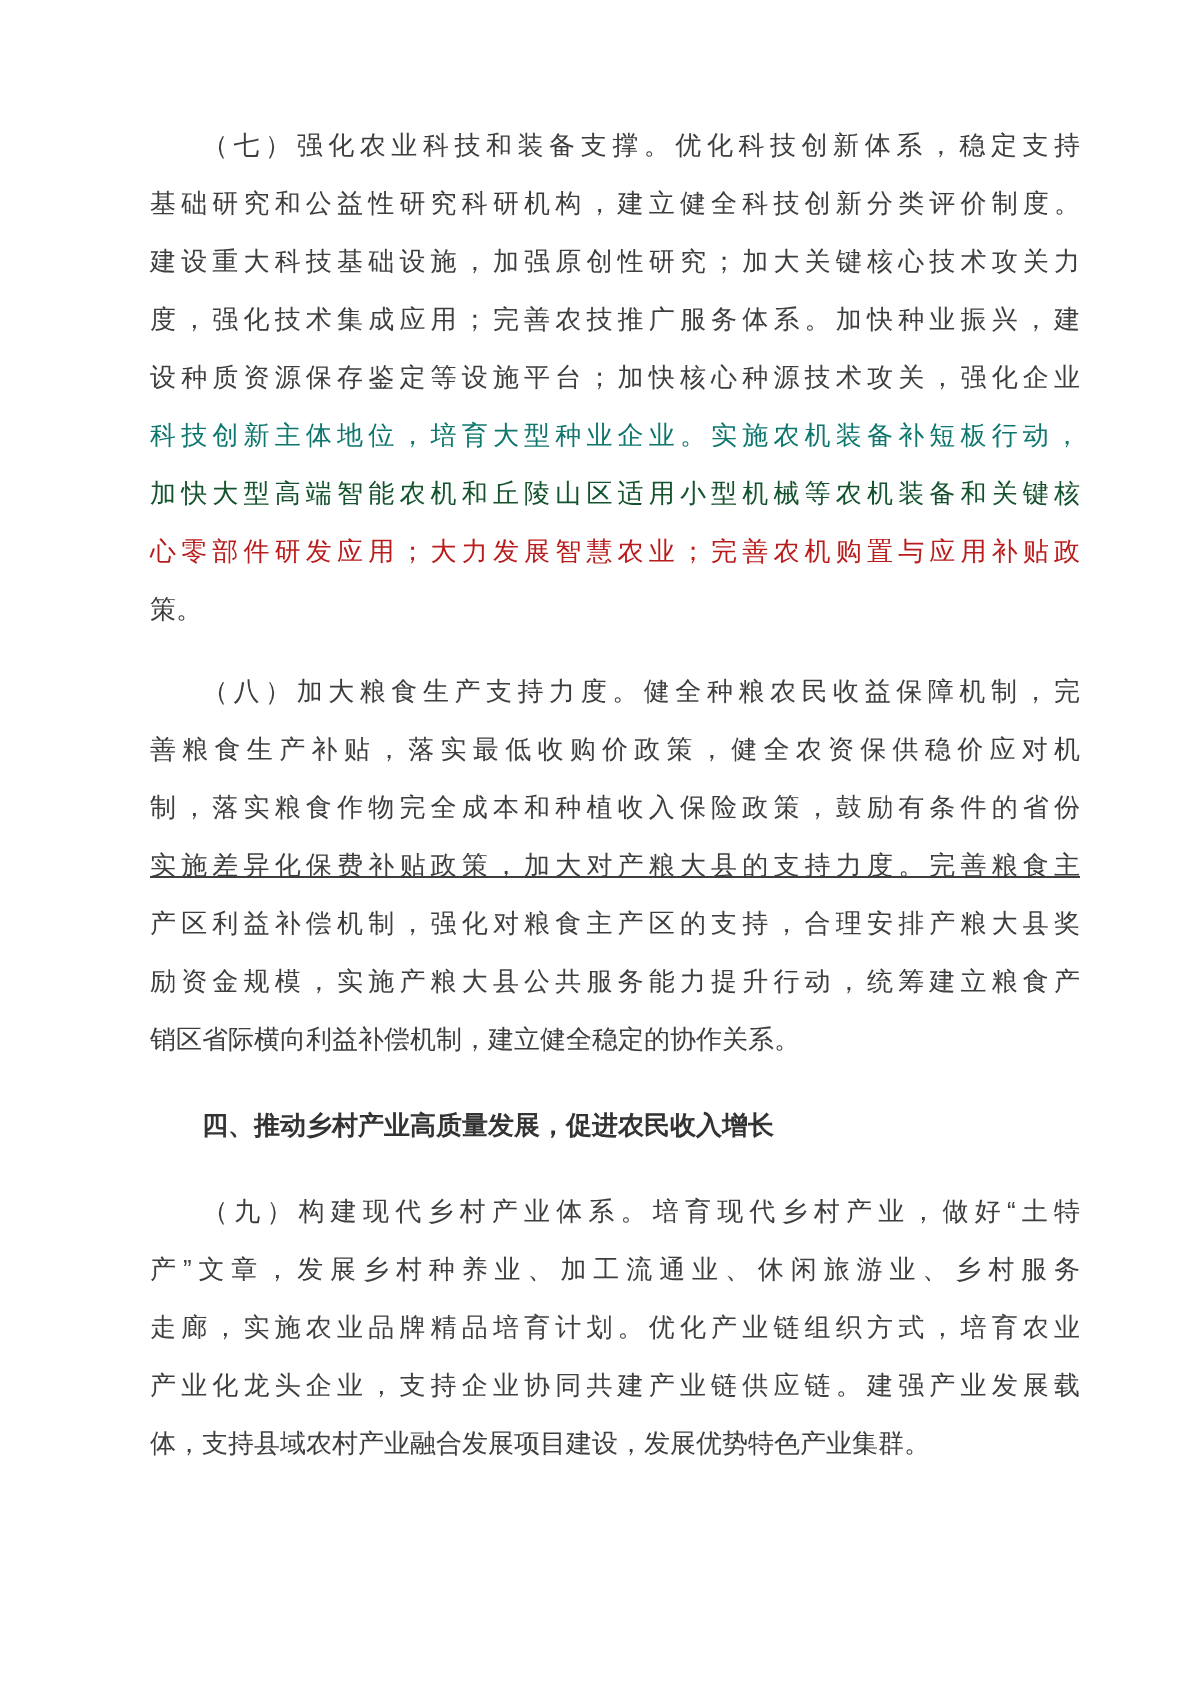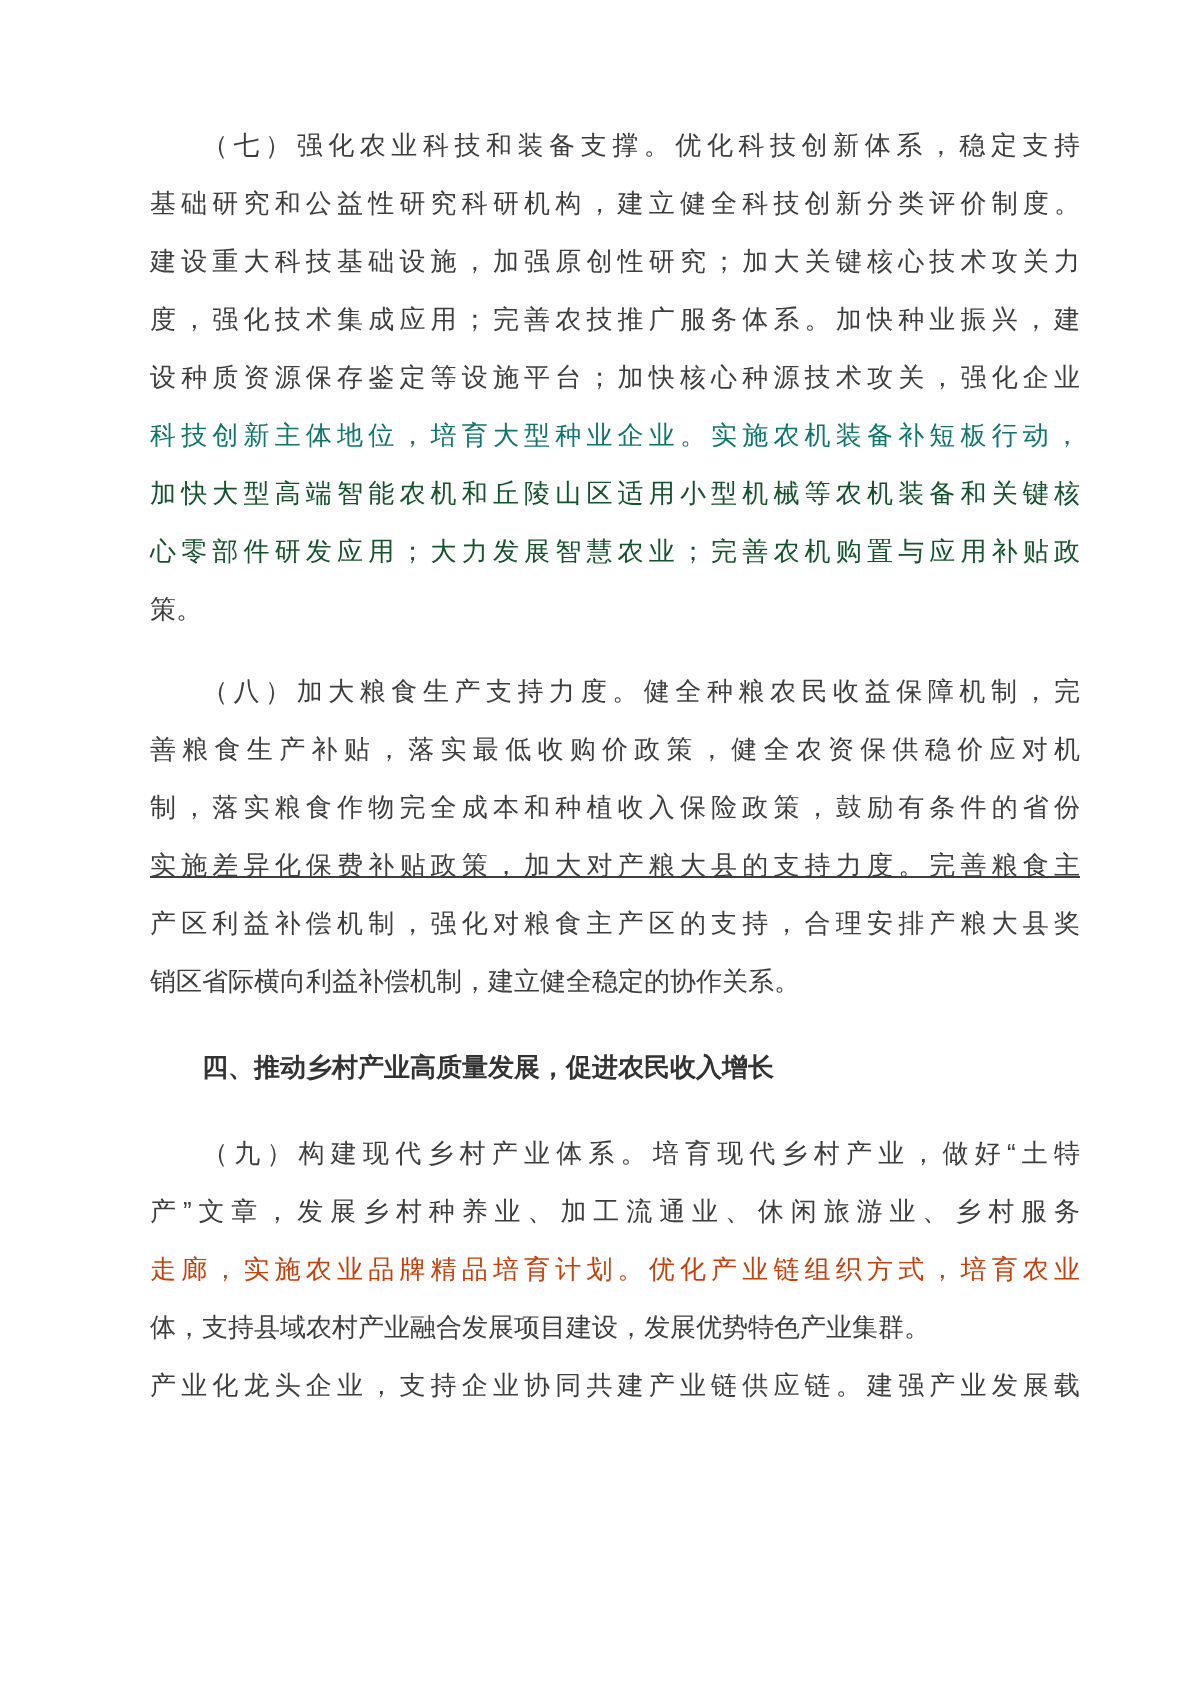--- a/index.html
+++ b/index.html
@@ -60,35 +60,36 @@
 <div class="page" style="background: rgb(255, 255, 255);">
   <div class="text-column">
       <div class="section paragraph">
         <div class="line first" style="color: rgb(62, 62, 62);">（七）强化农业科技和装备支撑。优化科技创新体系，稳定支持</div>
         <div class="line" style="color: rgb(62, 62, 62);">基础研究和公益性研究科研机构，建立健全科技创新分类评价制度。</div>
         <div class="line" style="color: rgb(62, 62, 62);">建设重大科技基础设施，加强原创性研究；加大关键核心技术攻关力</div>
         <div class="line" style="color: rgb(62, 62, 62);">度，强化技术集成应用；完善农技推广服务体系。加快种业振兴，建</div>
         <div class="line" style="color: rgb(62, 62, 62);">设种质资源保存鉴定等设施平台；加快核心种源技术攻关，强化企业</div>
         <div class="line" style="color: #0f766e;">科技创新主体地位，培育大型种业企业。实施农机装备补短板行动，</div>
         <div class="line" style="color: #14532d;">加快大型高端智能农机和丘陵山区适用小型机械等农机装备和关键核</div>
-        <div class="line" style="color: #14532d;">心零部件研发应用；大力发展智慧农业；完善农机购置与应用补贴政</div>
+        <div class="line" style="color: #b91c1c;">心零部件研发应用；大力发展智慧农业；完善农机购置与应用补贴政</div>
         <div class="line last" style="color: rgb(62, 62, 62);">策。</div>
       </div>
       <div class="section paragraph">
         <div class="line first" style="color: rgb(62, 62, 62);">（八）加大粮食生产支持力度。健全种粮农民收益保障机制，完</div>
         <div class="line" style="color: rgb(62, 62, 62);">善粮食生产补贴，落实最低收购价政策，健全农资保供稳价应对机</div>
         <div class="line" style="color: rgb(62, 62, 62);">制，落实粮食作物完全成本和种植收入保险政策，鼓励有条件的省份</div>
         <div class="line" style="color: rgb(62, 62, 62); text-decoration: underline;">实施差异化保费补贴政策，加大对产粮大县的支持力度。完善粮食主</div>
         <div class="line" style="color: rgb(62, 62, 62);">产区利益补偿机制，强化对粮食主产区的支持，合理安排产粮大县奖</div>
+        <div class="line" style="color: rgb(62, 62, 62);">励资金规模，实施产粮大县公共服务能力提升行动，统筹建立粮食产</div>
         <div class="line last" style="color: rgb(62, 62, 62);">销区省际横向利益补偿机制，建立健全稳定的协作关系。</div>
       </div>
       <div class="section heading">
         <div class="line first last" style="color: rgb(51, 51, 51);">四、推动乡村产业高质量发展，促进农民收入增长</div>
       </div>
       <div class="section paragraph">
         <div class="line first" style="color: rgb(62, 62, 62);">（九）构建现代乡村产业体系。培育现代乡村产业，做好“土特</div>
         <div class="line" style="color: rgb(62, 62, 62);">产”文章，发展乡村种养业、加工流通业、休闲旅游业、乡村服务</div>
-        <div class="line" style="color: #c2410c;">走廊，实施农业品牌精品培育计划。优化产业链组织方式，培育农业</div>
+        <div class="line" style="color: #404040;">走廊，实施农业品牌精品培育计划。优化产业链组织方式，培育农业</div>
+        <div class="line" style="color: rgb(62, 62, 62);">产业化龙头企业，支持企业协同共建产业链供应链。建强产业发展载</div>
         <div class="line last" style="color: rgb(62, 62, 62);">体，支持县域农村产业融合发展项目建设，发展优势特色产业集群。</div>
-        <div class="line" style="color: rgb(62, 62, 62);">产业化龙头企业，支持企业协同共建产业链供应链。建强产业发展载</div>
       </div>
     </div>
 </div>
 
 </body></html>

